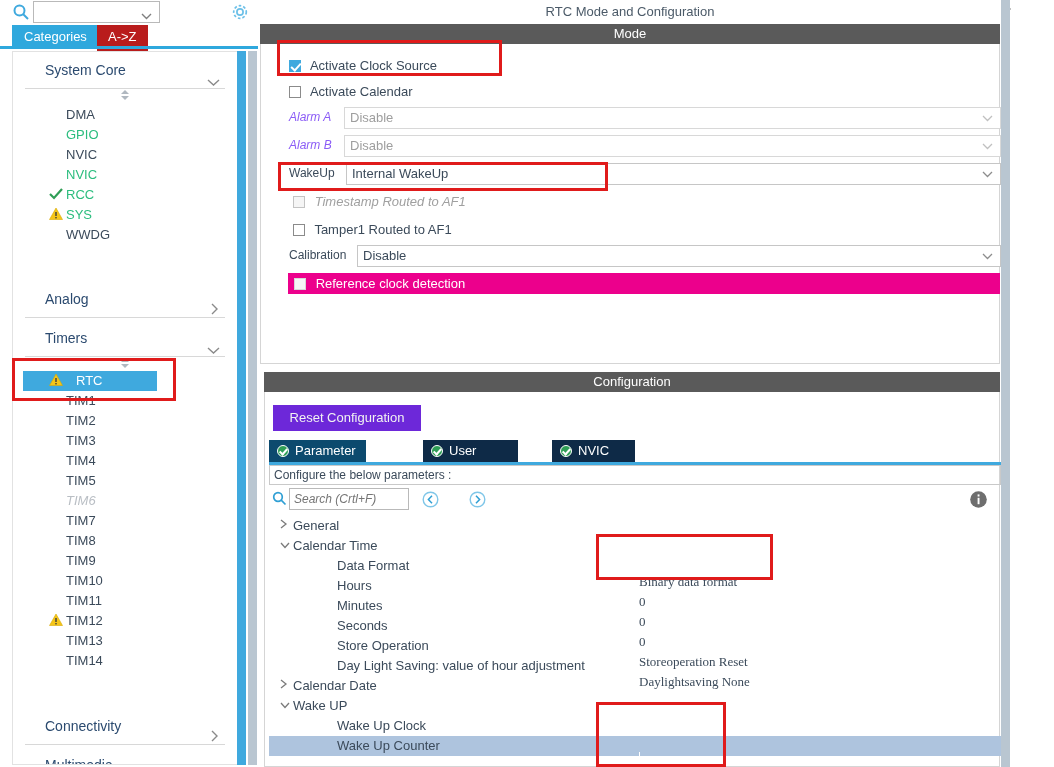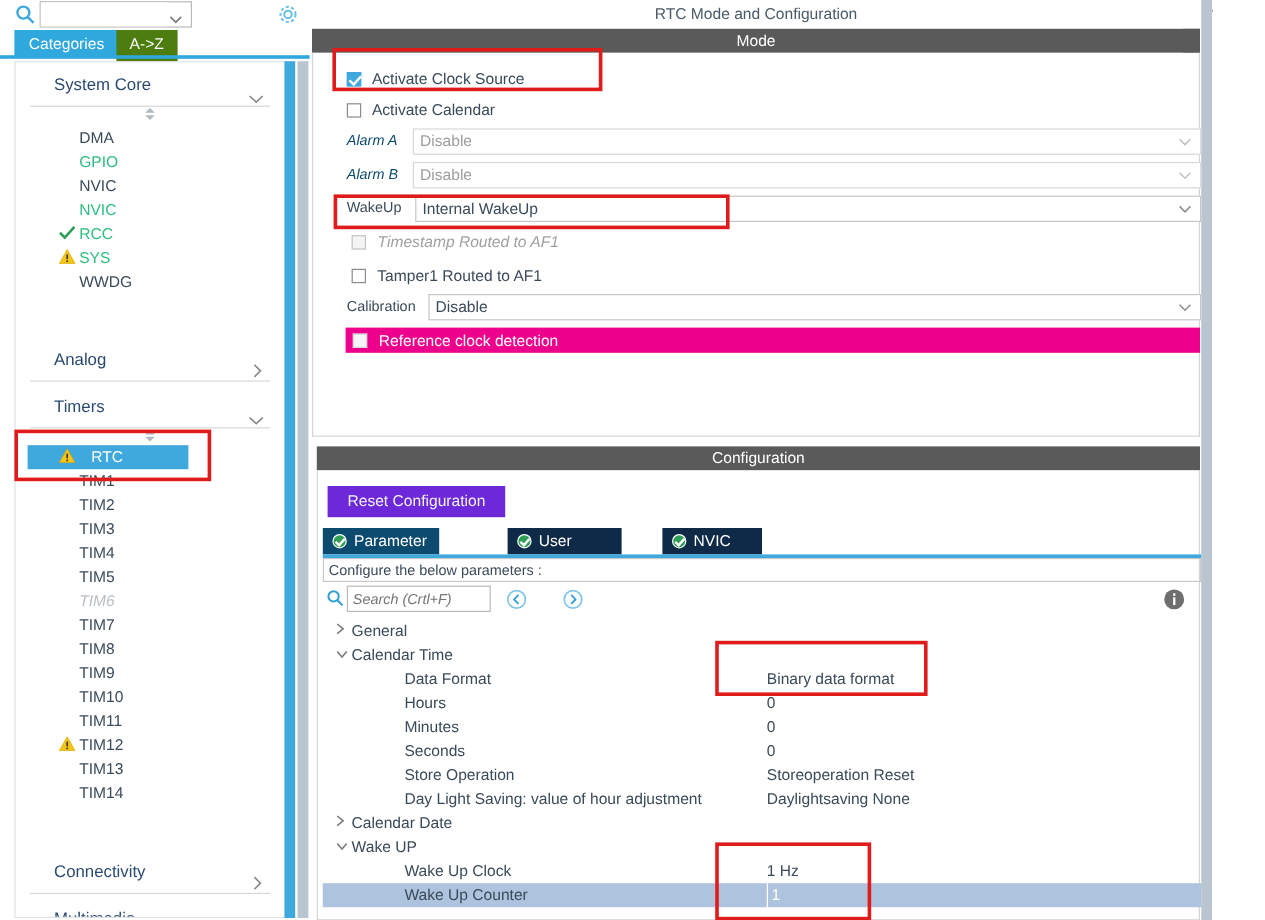--- a/index.html
+++ b/index.html
@@ -25,21 +25,21 @@
   .search-combo .caret { position: absolute; right: 7px; top: 6px; }
   .gear-icon { position: absolute; left: 230px; top: 2px; width: 20px; height: 20px; }
 
   .tabs-cat { position: absolute; left: 0; top: 25px; width: 258px; height: 23px; }
   .tab-categories {
     position: absolute; left: 12px; top: 0; height: 23px; padding: 0 12px;
     background: #2fa8dd; color: #fff; font-size: 13px; line-height: 23px;
   }
   .tab-az {
     position: absolute; left: 97px; top: 0; height: 38px; padding: 0 11px;
-    background: #4d7c0f; color: #fff; font-size: 13px; line-height: 23px;
+    background: #b91c1c; color: #fff; font-size: 13px; line-height: 23px;
   }
   .tab-underline { position: absolute; left: 0; top: 46px; width: 258px; height: 3px; background: #2fa8dd; }
 
   .tree-wrap {
     position: absolute; left: 12px; top: 51px; width: 225px; height: 714px;
     background: #fff; border: 1px solid #e2e2e2; border-right: none; overflow: hidden;
   }
   .scroll-track { position: absolute; left: 237px; top: 51px; width: 21px; height: 714px; background: #fff; }
   .scroll-thumb-blue { position: absolute; left: 237px; top: 51px; width: 9px; height: 714px; background: #3fa9de; }
   .scroll-thumb-grey { position: absolute; left: 248px; top: 51px; width: 9px; height: 714px; background: #b9c6d1; }
@@ -90,21 +90,21 @@
   .cb.checked { background: #3fa9de; border-color: #3fa9de; position: relative; }
   .cb.checked::after {
     content: ""; position: absolute; left: 3px; top: 0px; width: 4px; height: 8px;
     border: solid #fff; border-width: 0 2px 2px 0; transform: rotate(42deg);
   }
   .cb.dim { border-color: #c3c3c3; background: #f5f5f5; }
   .cb.magenta { background: #f6f6f6; border-color: #d8d8d8; }
 
   .field-row { position: absolute; height: 22px; font-size: 13px; white-space: nowrap; }
   .field-label { position: absolute; left: 0; top: 3px; font-size: 12px; }
-  .field-label.dim { color: #0c4a6e; font-style: italic; }
+  .field-label.dim { color: #8b5cf6; font-style: italic; }
   .field-label.on { color: #3b4a5a; }
   .field-input {
     position: absolute; height: 22px; border: 1px solid #c6c6c6; background: #fff;
     line-height: 20px; padding-left: 5px; font-size: 13px; color: #3b4a5a;
   }
   .field-input.dim { color: #9e9e9e; border-color: #d8d8d8; }
   .field-input .dd { position: absolute; right: 7px; top: 0; color: #9e9e9e; }
 
   .magenta-bar {
     position: absolute; left: 28px; top: 273px; width: 712px; height: 21px;
@@ -154,21 +154,21 @@
     font-style: italic; line-height: 20px; padding-left: 4px;
   }
   .navbtn { position: absolute; top: 3px; width: 17px; height: 17px; }
   .info-ico { position: absolute; left: 700px; top: 2px; width: 19px; height: 19px; }
 
   .ptree { position: absolute; left: 4px; top: 124px; width: 732px; height: 248px; }
   .prow { position: relative; height: 20px; line-height: 20px; font-size: 13px; white-space: nowrap; }
   .prow.sel { background: #aec4de; }
   .prow .twisty { position: absolute; left: 10px; top: 0; color: #7b7b7b; font-size: 12px; }
   .prow .pname { position: absolute; top: 0; color: #3b4a5a; }
-  .prow .pval { position: absolute; left: 370px; top: 0; color: #3b4a5a; }
+  .prow .pval { position: absolute; left: 370px; top: 16px; color: #3b4a5a; font-family: Liberation Serif, serif; }
   .prow.sel .pval { color: #ffffff; border-left: 1px solid #ffffff; padding-left: 3px; }
   .lvl0 .pname { left: 24px; }
   .lvl1 .pname { left: 68px; }
 </style>
 </head>
 <body>
 
 <div id="app">
 
   <div id="sidebar">

